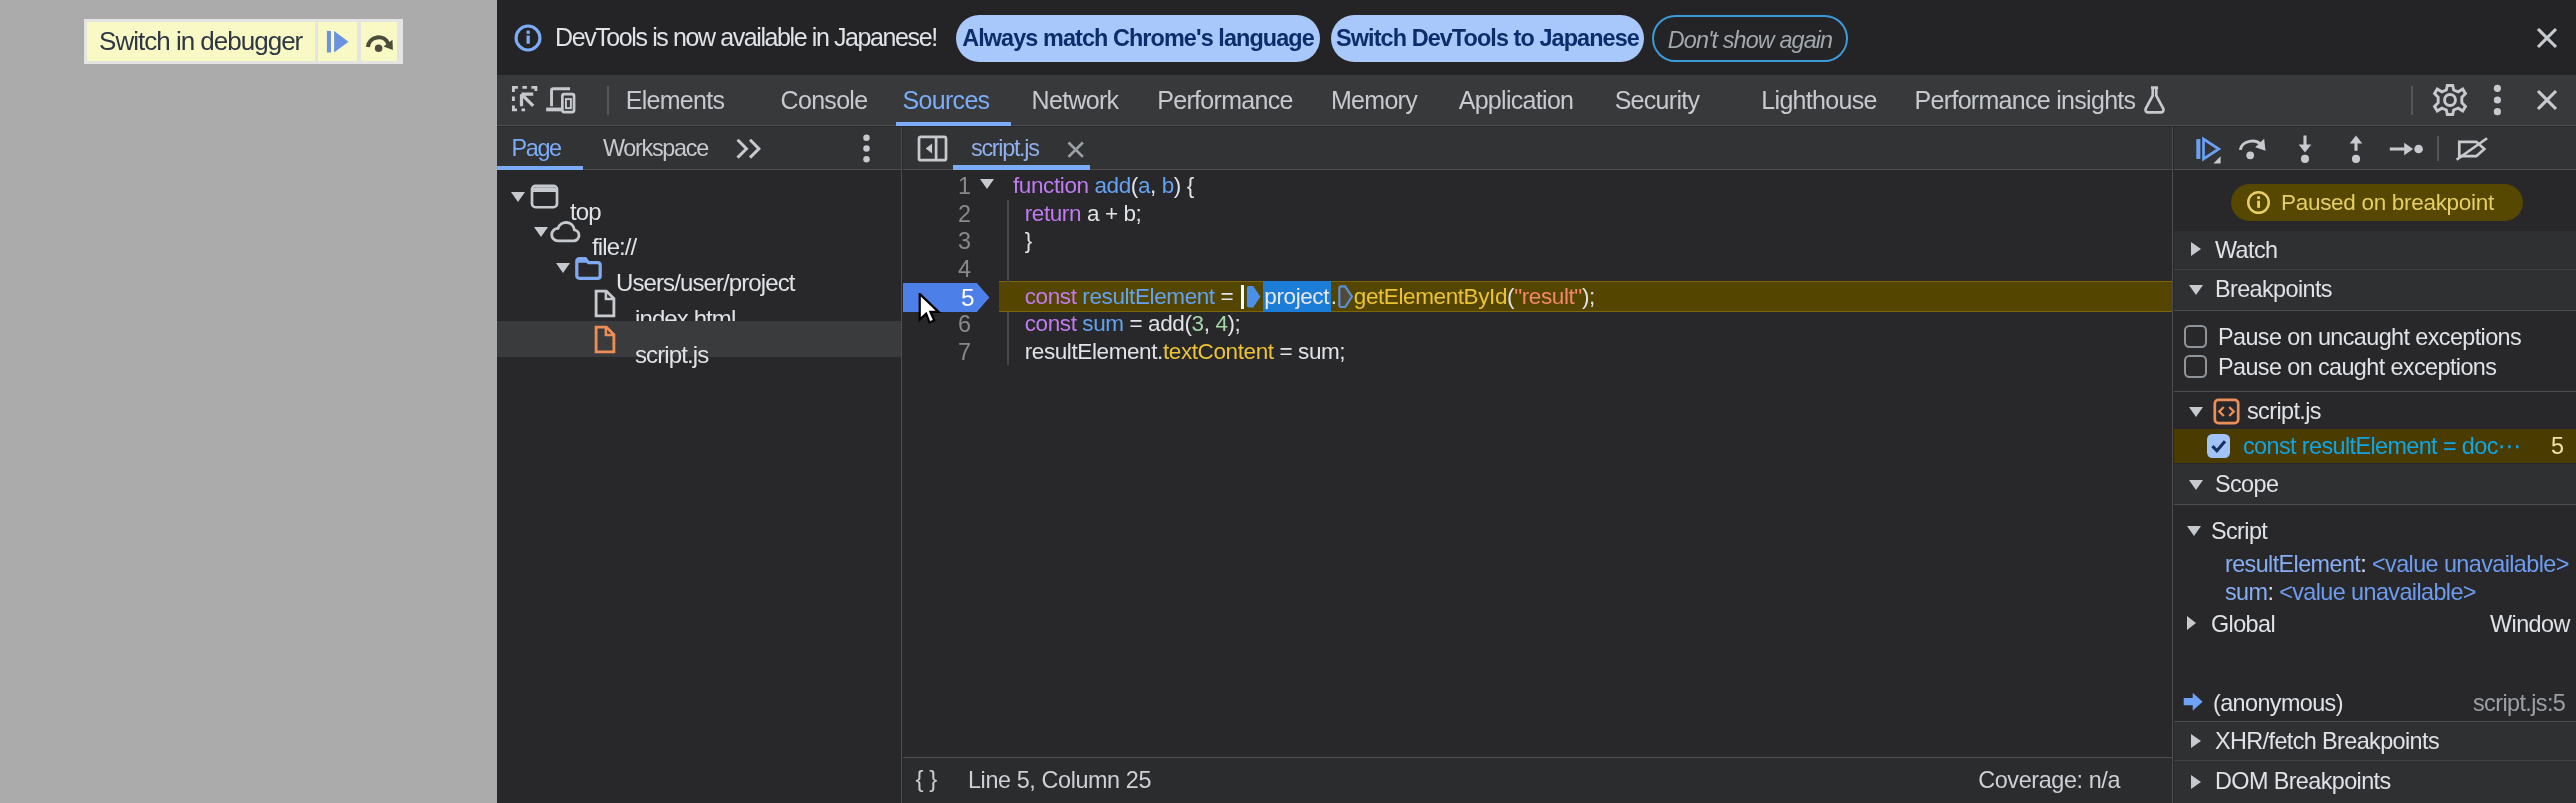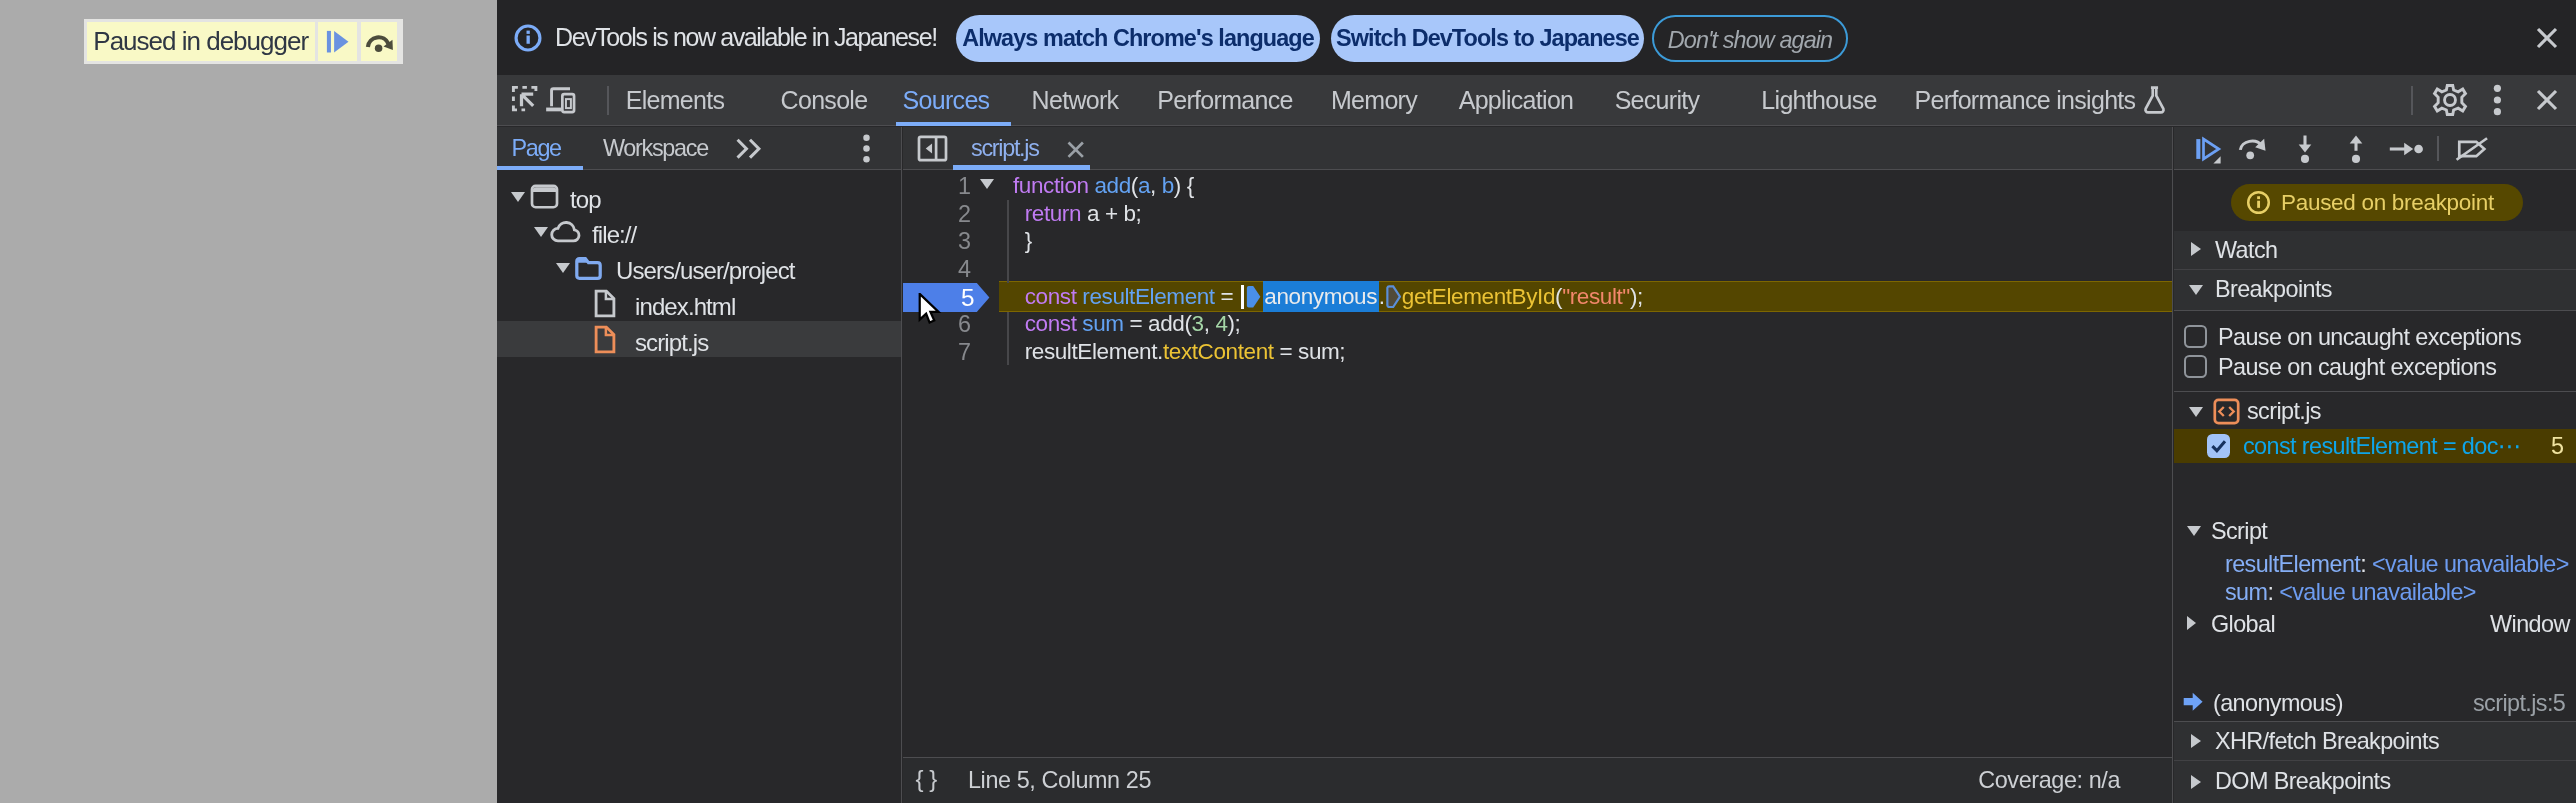--- a/index.html
+++ b/index.html
@@ -21,21 +21,21 @@
 
 #sidebar{position:absolute;left:0;top:127px;width:404px;height:677px;background:#28282a;border-right:1.8px solid #4d4d50;}
 #editor{position:absolute;left:406px;top:127px;width:1269px;height:677px;background:#28282a;border-right:1.8px solid #4d4d50;}
 #rightpanel{position:absolute;left:1677px;top:127px;width:402px;height:677px;background:#28282a;}
 
 .strip{position:absolute;left:0;top:0;width:100%;height:42px;background:#323335;border-bottom:1.8px solid #4d4d50;}
 
 .stab{position:absolute;top:0;height:42px;line-height:42px;font-size:23.4px;color:#c6c9cd;letter-spacing:-1.3px;}
 
 .trow{position:absolute;left:0;width:404px;height:36px;}
-.trow .lbl{position:absolute;top:4px;height:36px;line-height:36px;font-size:24px;color:#dfe2e6;letter-spacing:-0.9px;}
+.trow .lbl{position:absolute;top:16px;height:36px;line-height:36px;font-size:24px;color:#dfe2e6;letter-spacing:-0.9px;}
 .tri-d{position:absolute;width:0;height:0;border-left:7.7px solid transparent;border-right:7.7px solid transparent;border-top:10px solid #c6c9cd;}
 .tri-r{position:absolute;width:0;height:0;border-top:7.7px solid transparent;border-bottom:7.7px solid transparent;border-left:10px solid #c6c9cd;}
 
 .cl{position:absolute;white-space:pre;font-size:22.5px;letter-spacing:-0.4px;line-height:28px;height:28px;color:#dfe2e6;}
 .gut{position:absolute;width:68px;text-align:right;font-size:23.4px;color:#87898d;line-height:28px;}
 .kw{color:#c07bf2;}
 .vr{color:#63a2f2;}
 .fn{color:#ecc334;}
 .st{color:#f2876b;}
 .nm{color:#a5d6a7;}
@@ -46,21 +46,21 @@
 .ptxt{position:absolute;font-size:23.4px;color:#dfe2e6;letter-spacing:-0.6px;white-space:nowrap;}
 .cb{position:absolute;width:23.4px;height:23.4px;border:2.7px solid #8f949a;border-radius:5.4px;box-sizing:border-box;}
 
 #statusbar{position:absolute;left:0;top:630px;width:100%;height:47px;background:#2b2c2e;border-top:1.8px solid #4d4d50;box-sizing:border-box;}
 </style>
 </head>
 <body>
 <div id="root">
 
   <div class="abs" id="pausebanner" style="left:84px;top:19px;width:319px;height:45px;background:#e4e4e2;display:flex;">
-    <div style="margin:2.7px 0 2.7px 2.7px;background:#f9f9c6;width:228px;display:flex;align-items:center;justify-content:center;font-size:26px;color:#2f3744;letter-spacing:-1px;white-space:nowrap;overflow:hidden;">Paused in debugger</div>
+    <div style="margin:2.7px 0 2.7px 2.7px;background:#f9f9c6;width:228px;display:flex;align-items:center;justify-content:center;font-size:26px;color:#2f3744;letter-spacing:-1px;white-space:nowrap;overflow:hidden;">Switch in debugger</div>
     <div style="margin:2.7px 0 2.7px 3.6px;background:#f9f9c6;width:39px;position:relative;">
       <svg width="23.4" height="23.4" viewBox="0 0 26 26" style="position:absolute;left:8px;top:8px;">
         <rect x="1" y="1" width="4.5" height="24" fill="#6a92e0"></rect>
         <polygon points="9,1 9,25 25,13" fill="#6a92e0"></polygon>
       </svg>
     </div>
     <div style="margin:2.7px 3.6px 2.7px 3.6px;background:#f9f9c6;width:36px;position:relative;">
       <svg width="31" height="25" viewBox="0 0 34 28" style="position:absolute;left:2.7px;top:8px;">
         <path d="M4 19 A 12 12 0 0 1 27 15.5" fill="none" stroke="#4c4c3c" stroke-width="4.6"></path>
         <polygon points="31.5,11 32,22.5 21.5,18.5" fill="#4c4c3c"></polygon>
@@ -221,21 +221,21 @@
         <text x="72" y="26" font-family="Liberation Sans" font-size="27" fill="#ffffff" text-anchor="middle">5</text>
       </svg>
 
       <div class="tri-d" style="left:77px;top:52px;border-left-width:7.7px;border-right-width:7.7px;border-top-width:10px;"></div>
 
       <div class="cl" style="left:110px;top:45px;"><span class="kw">function</span> <span class="vr">add</span>(<span class="vr">a</span>, <span class="vr">b</span>) {</div>
       <div class="cl" style="left:110px;top:73px;">  <span class="kw">return</span> a + b;</div>
       <div class="cl" style="left:110px;top:100px;">  }</div>
       <div class="cl" style="left:110px;top:156px;">  <span class="kw">const</span> <span class="vr">resultElement</span> = <span style="display:inline-block;width:2.7px;height:24px;background:#ffffff;margin:0 1.8px;vertical-align:-4.5px;"></span><svg width="15.3" height="23.4" viewBox="0 0 17 26" style="margin:0 0.9px;vertical-align:-4.5px;">
             <path d="M1 3 A 2 2 0 0 1 3 1 L8 1 L16 13 L8 25 L3 25 A 2 2 0 0 1 1 23 Z" fill="#4a8fe8"></path>
-          </svg><span style="background:#1b7dd7;color:#e8eaec;padding:2.7px 1.8px;">anonymous</span>.<svg width="15.3" height="23.4" viewBox="0 0 17 26" style="margin:0 0.9px;vertical-align:-4.5px;">
+          </svg><span style="background:#1b7dd7;color:#e8eaec;padding:2.7px 1.8px;">project</span>.<svg width="15.3" height="23.4" viewBox="0 0 17 26" style="margin:0 0.9px;vertical-align:-4.5px;">
             <path d="M1.5 3 A 2 2 0 0 1 3.5 1.5 L8 1.5 L15.5 13 L8 24.5 L3.5 24.5 A 2 2 0 0 1 1.5 22.5 Z" fill="#514a38" stroke="#5b8fd8" stroke-width="2.4"></path>
           </svg><span class="fn">getElementById</span>(<span class="st">"result"</span>);</div>
       <div class="cl" style="left:110px;top:183px;">  <span class="kw">const</span> <span class="vr">sum</span> = add(<span class="nm">3</span>, <span class="nm">4</span>);</div>
       <div class="cl" style="left:110px;top:211px;">  resultElement.<span class="fn">textContent</span> = sum;</div>
 
       <svg width="24" height="36" viewBox="0 0 28 42" style="position:absolute;left:15.3px;top:166px;">
         <polygon points="2,1 2,31 9.5,24 13.5,34.5 19,32 14.5,22 24,22" fill="#ffffff" stroke="#000000" stroke-width="2.6"></polygon>
       </svg>
 
       <div id="statusbar">
@@ -320,20 +320,24 @@
       <div class="prow" style="top:302px;height:34px;background:#4a3c00;">
         <div style="position:absolute;left:33px;top:5.4px;width:23.4px;height:23.4px;border-radius:5.4px;background:#a2c3f8;">
           <svg width="23.4" height="23.4" viewBox="0 0 26 26">
               <path d="M6 13.5 L11 18.5 L20 8" fill="none" stroke="#17315e" stroke-width="3.4"></path>
             </svg>
         </div>
         <div class="ptxt" style="left:69px;top:0;height:34px;line-height:34px;color:#0ea5e9;">const resultElement = doc⋯</div>
         <div class="ptxt" style="right:12.6px;top:0;height:34px;line-height:34px;color:#f0e3a0;">5</div>
       </div>
 
+      <div class="hrow" style="top:337px;height:41px;border-bottom:1.8px solid #4d4d50;box-sizing:border-box;">
+        <div class="tri-d" style="left:15.3px;top:16px;border-left-width:7.7px;border-right-width:7.7px;border-top-width:10px;"></div>
+        <div class="ptxt" style="left:41px;top:0;height:40px;line-height:40px;">Scope</div>
+      </div>
       <div class="tri-d" style="left:12.6px;top:399px;border-left-width:7.7px;border-right-width:7.7px;border-top-width:10px;"></div>
       <div class="ptxt" style="left:37px;top:390px;height:28px;line-height:28px;">Script</div>
       <div class="ptxt" style="left:51px;top:423px;height:28px;line-height:28px;"><span style="color:#85aef5;">resultElement</span><span style="color:#dfe2e6;">: </span><span style="color:#6d9cf0;">&lt;value unavailable&gt;</span></div>
       <div class="ptxt" style="left:51px;top:451px;height:28px;line-height:28px;"><span style="color:#85aef5;">sum</span><span style="color:#dfe2e6;">: </span><span style="color:#6d9cf0;">&lt;value unavailable&gt;</span></div>
       <div class="tri-r" style="left:12.6px;top:489px;border-top-width:7.2px;border-bottom-width:7.2px;border-left-width:9px;"></div>
       <div class="ptxt" style="left:37px;top:483px;height:28px;line-height:28px;">Global</div>
       <div class="ptxt" style="right:6.3px;top:483px;height:28px;line-height:28px;">Window</div>
 
       <svg width="23.4" height="23.4" viewBox="0 0 26 26" style="position:absolute;left:7.2px;top:563px;">
         <polygon points="3,9 13,9 13,3 24,13 13,23 13,17 3,17" fill="#6ea2f6"></polygon>

